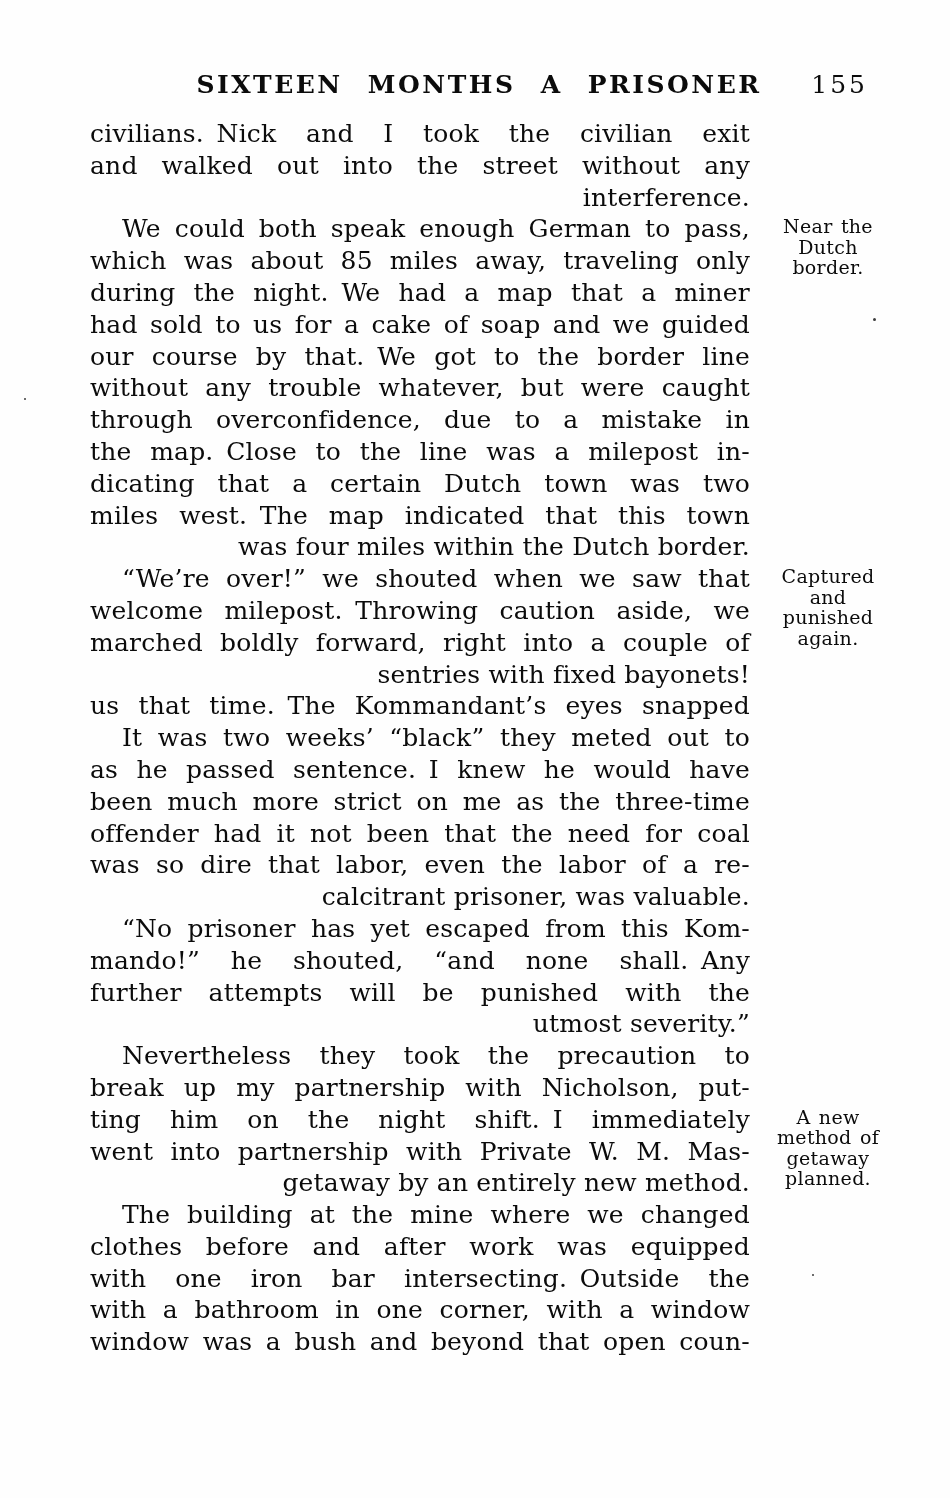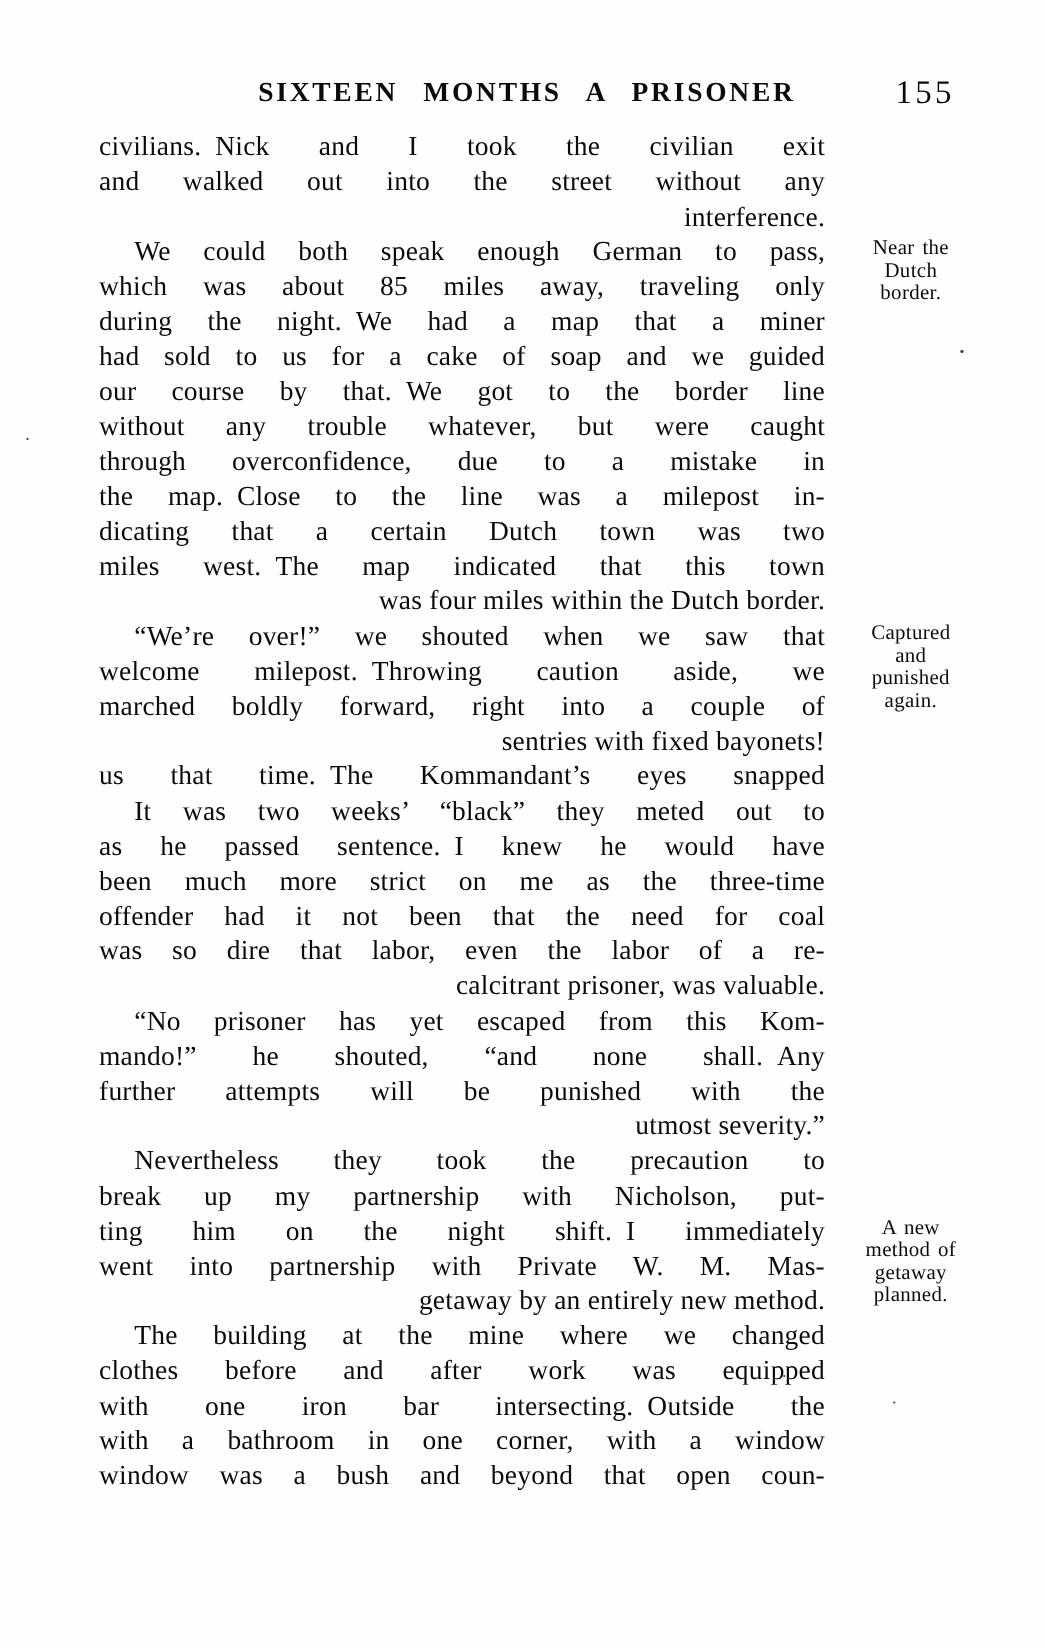--- a/index.html
+++ b/index.html
@@ -7,41 +7,40 @@
   body {
     width: 950px; height: 1498px;
     font-family: "DejaVu Serif", "Liberation Serif", serif;
     color: var(--ink, #0b0b0b);
     overflow: hidden;
   }
   .page {
     position: relative;
     width: 950px; height: 1498px;
     background: var(--paper, #fefefe);
-    font-family: Liberation Serif, serif;
   }
   
   .running-head {
     position: absolute;
     left: 90px; top: 70px;
     width: 778px; height: 32px;
   }
   .head-title {
     display: block;
     text-align: center;
     font-size: 25px;
     line-height: 30px;
     letter-spacing: 2.5px;
     word-spacing: 14px;
     font-weight: bold;
   }
   .page-number {
     position: absolute;
     right: 0; top: 0;
-    font-size: 30px;
+    font-size: 25px;
     line-height: 30px;
     letter-spacing: 3px;
   }
   
   .text-block {
     position: absolute;
     left: 90px; top: 118px;
     width: 660px;
   }
   .paragraph { position: relative; }

